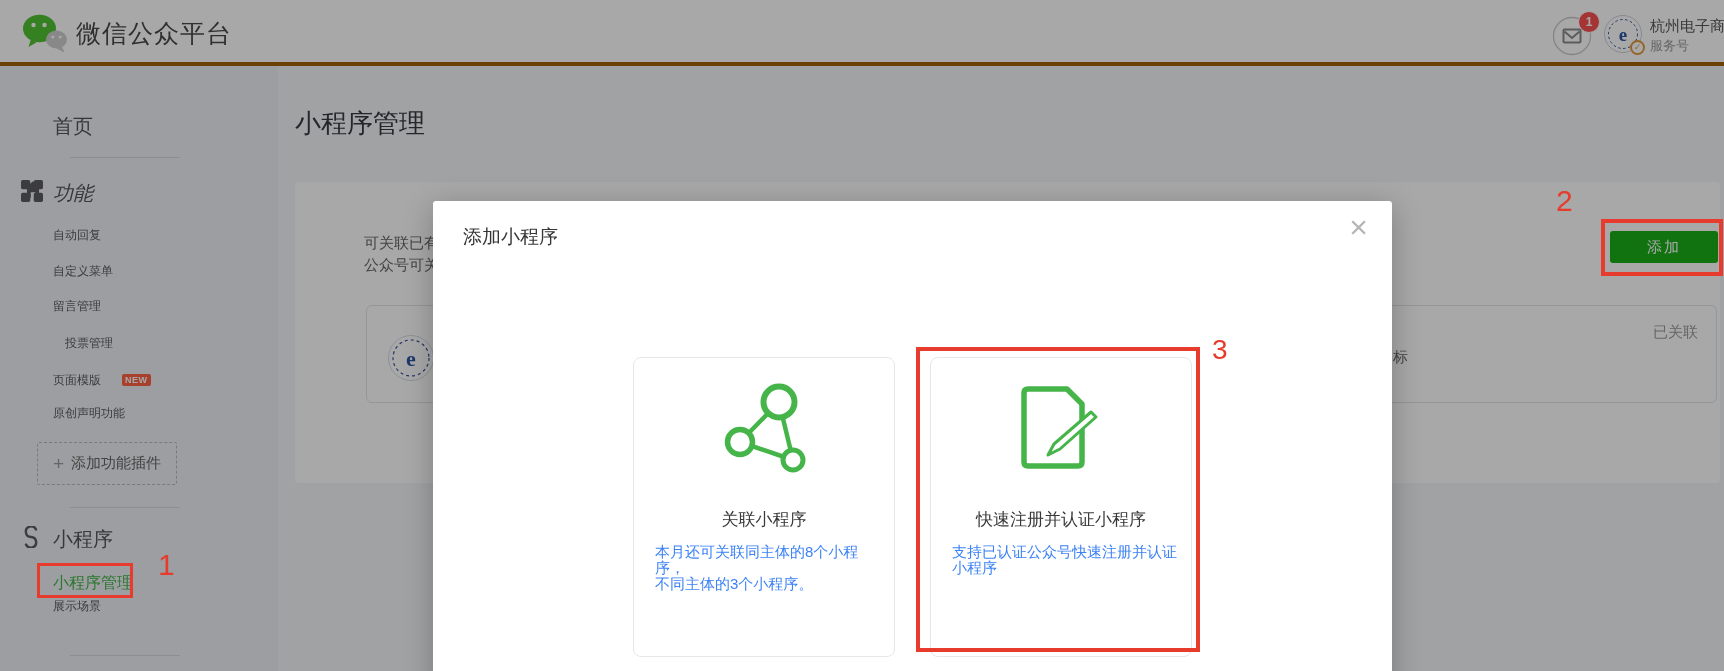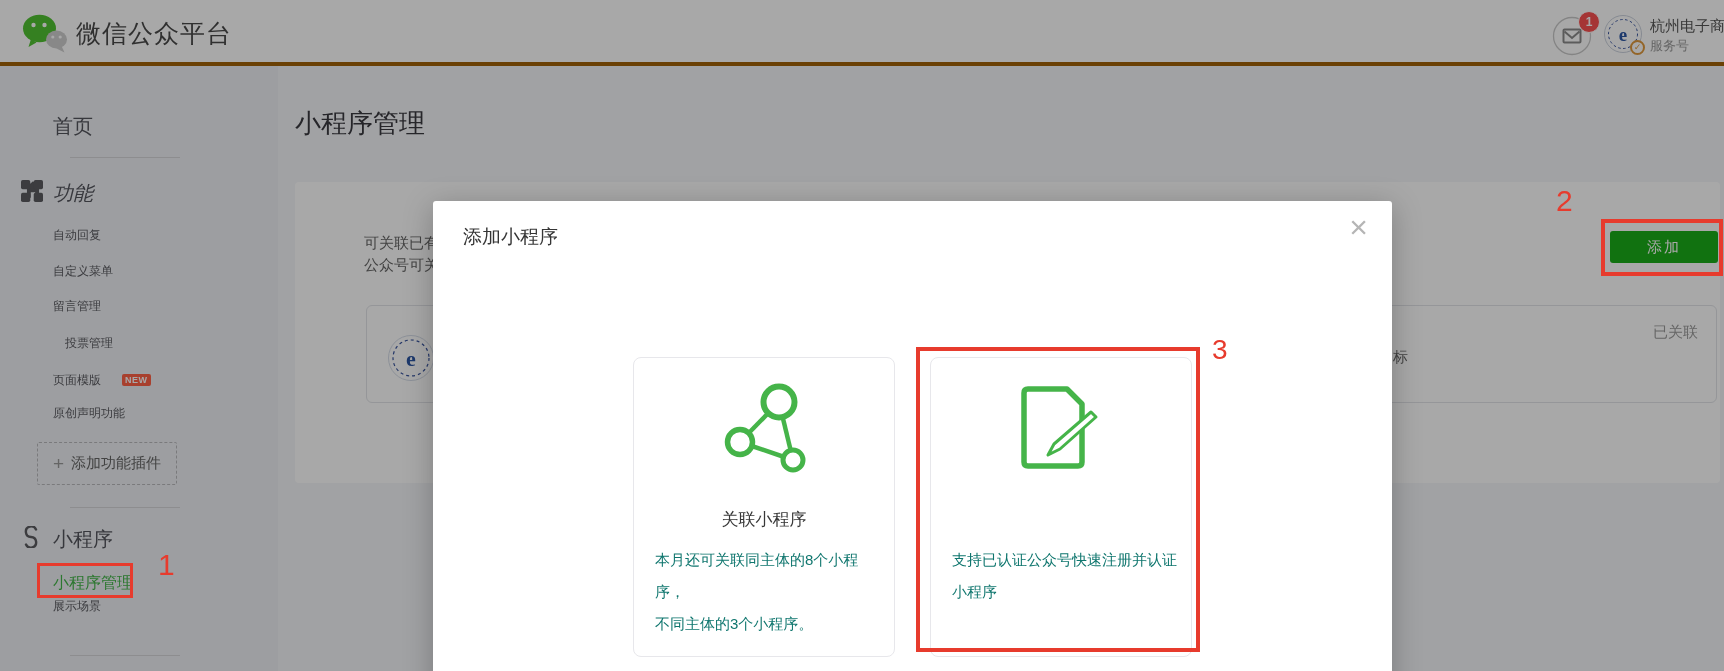--- a/index.html
+++ b/index.html
@@ -69,21 +69,21 @@
                  line-height:1; cursor:pointer; font-weight:300; }
   .m-card { position:absolute; top:156px; width:262px; height:300px; background:#fff;
             border:1px solid #e7e7eb; border-radius:8px; cursor:pointer; }
   .m-card.left { left:200px; }
   .m-card.right { left:497px; }
   .m-card .card-icon { position:absolute; left:83px; top:24px; }
   .m-card.right .card-icon { left:86px; top:26px; }
   .card-title { position:absolute; top:150px; left:0; width:100%; text-align:center;
                 font-size:17px; color:#383838; }
   .card-desc { position:absolute; top:186px; left:21px; width:228px; font-size:15px;
-               color:#0f766e; line-height:32px; }
+               color:#3b82f6; line-height:16px; }
 
   
   .ann { z-index:30; }
   .ann-box { position:absolute; border:4px solid #e73b2d; background:transparent; }
   .ann-box1 { left:37px; top:563px; width:96px; height:35px; border-width:3px; }
   .ann-box2 { left:1601px; top:219px; width:122px; height:57px; }
   .ann-box3 { left:916px; top:347px; width:284px; height:305px; }
   .ann-digit { position:absolute; color:#e73b2d; font-size:30px; line-height:1; }
   .ann-d1 { left:158px; top:550px; }
   .ann-d2 { left:1556px; top:186px; }
@@ -202,20 +202,21 @@
       <span>本月还可关联同主体的8个小程序，</span><br>
       <span>不同主体的3个小程序。</span>
     </div>
   </div>
 
   <div class="m-card right">
     <svg class="card-icon" width="84" height="88" viewBox="0 0 84 88">
       <path d="M50 5 H11 Q7 5 7 9 V78 Q7 82 11 82 H61 Q65 82 65 78 V20 Z" fill="none" stroke="#45b449" stroke-width="5.5" stroke-linejoin="round"></path>
       <path d="M74 28 L79 33 L43 65 L31 71 L37 60 Z" fill="#ffffff" stroke="#45b449" stroke-width="3" stroke-linejoin="round"></path>
     </svg>
+    <div class="card-title">快速注册并认证小程序</div>
     <div class="card-desc">
       <span>支持已认证公众号快速注册并认证</span><br>
       <span>小程序</span>
     </div>
   </div>
 </div>
 
 <div class="ann ann-box ann-box1"></div>
 <div class="ann ann-digit ann-d1">1</div>
 <div class="ann ann-box ann-box2"></div>

